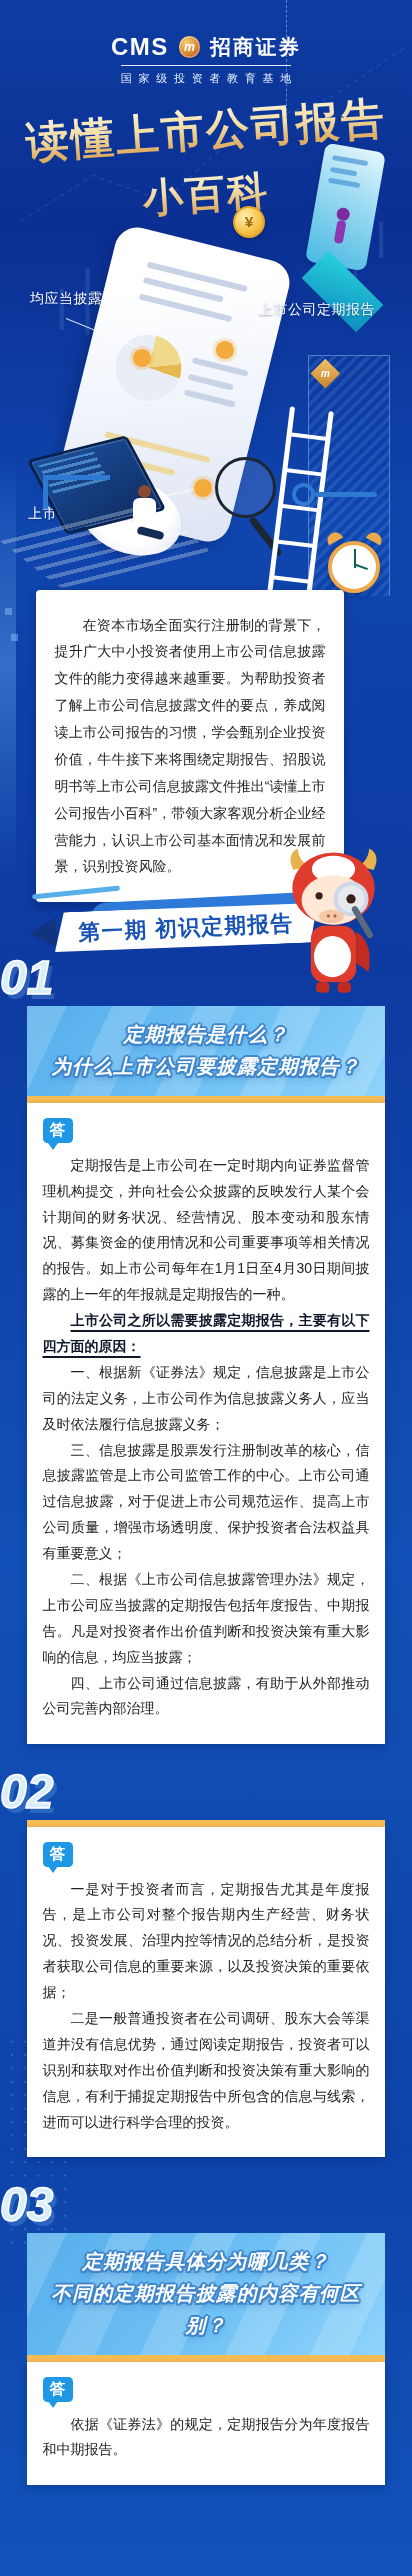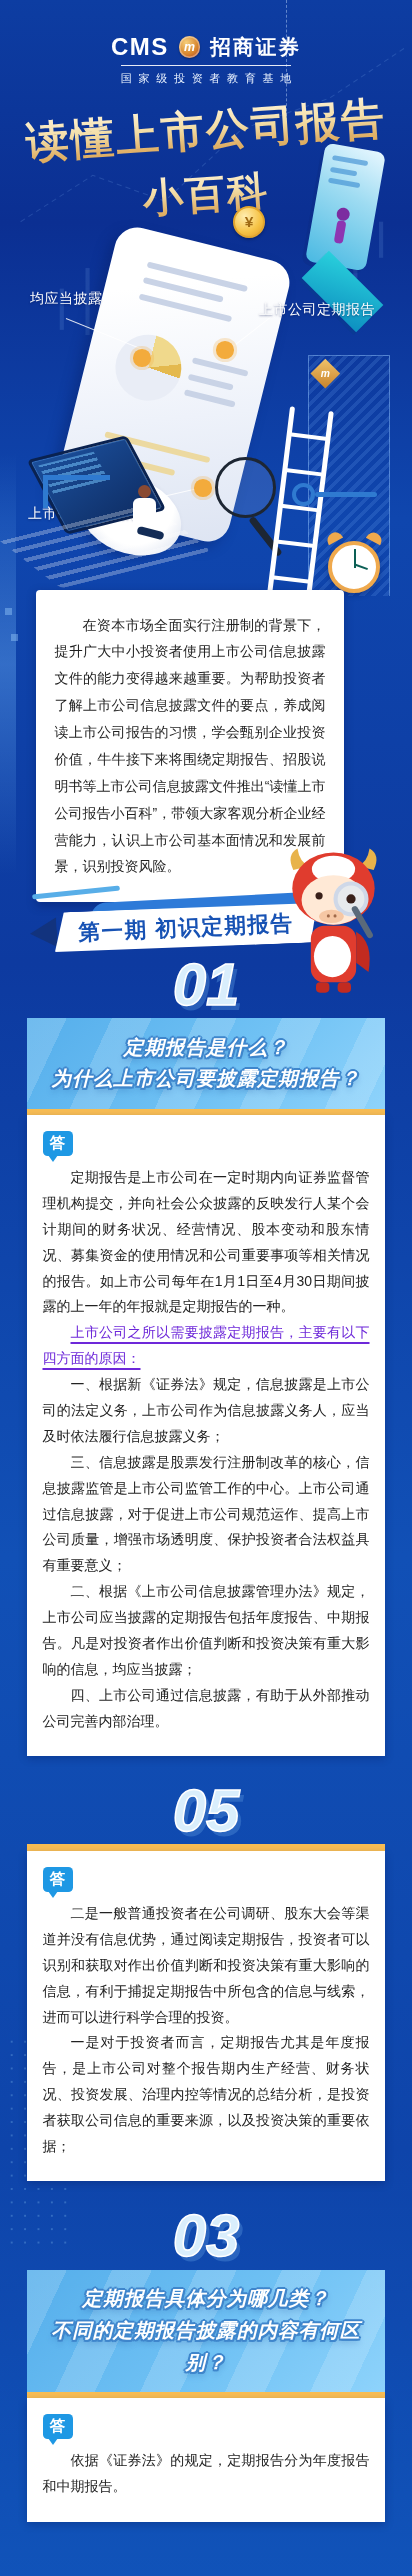--- a/index.html
+++ b/index.html
@@ -103,37 +103,37 @@
   .banner-pill { position:absolute; left:62px; top:-8.2px; width:242px; height:30px; border-radius:15.5px; background:#2d7ad8; transform:rotate(-3deg); }
   .banner-arrow { position:absolute; left:1px; top:13.4px; width:27px; height:30px; background:#12337e;
     clip-path:polygon(100% 0, 100% 100%, 0 50%); transform:rotate(-3deg); }
   .banner-ribbon { position:absolute; left:25px; top:2.1px; width:264px; height:41px; background:#ffffff;
     transform:rotate(-2.5deg); border-radius:4.1px; clip-path:polygon(4% 0, 100% 4%, 97% 100%, 0 96%);
     display:flex; align-items:center; justify-content:center; box-shadow:0 4.1px 7.2px rgba(4,20,80,.35); }
   .banner-ribbon span { color:#1752b4; font-size:21.6px; font-weight:900; letter-spacing:1.5px; }
   
   .qa-wrap { position:absolute; left:0; top:954px; width:412px; }
   .qa-block { margin-bottom:24px; }
-  .q-num { text-align:center; font-size:60px; line-height:1.02; font-weight:900; font-style:italic;
+  .q-num { font-size:48px; line-height:1.02; font-weight:900; font-style:italic;
     color:#d9eefc; -webkit-text-stroke:1.5px #ffffff; text-shadow:4.1px 5.2px 0 rgba(70,130,210,.5); margin-bottom:3.1px; }
   .q-card { margin:0 27px; position:relative; overflow:hidden; padding:13.4px 11.3px;
     background:linear-gradient(135deg,#55aeeb 0%, #6fc1f4 55%, #8ed3fb 100%);font-style:italic; }
   .q-card::before { content:""; position:absolute; inset:0;
     background:repeating-linear-gradient(115deg, rgba(255,255,255,.16) 0 36px, rgba(255,255,255,0) 36px 77px); }
   .q-title { position:relative; text-align:center; color:#ffffff; font-weight:900; font-size:19.6px; line-height:1.62; letter-spacing:1px;
     text-shadow:-1.5px -1.5px 0 #3f86cc, 1.5px -1.5px 0 #3f86cc, -1.5px 1.5px 0 #3f86cc, 1.5px 1.5px 0 #3f86cc,
       0 2.1px 0 #3f86cc, 2.1px 0 0 #3f86cc, 0 -2.1px 0 #3f86cc, -2.1px 0 0 #3f86cc, 0 4.1px 6.2px rgba(25,75,150,.4); }
   .q-bar { margin:0 27px; height:6.7px; background:#f8bd53; }
   .a-panel { margin:0 27px; background:#ffffff; padding:15.5px 15.5px 21.6px; box-shadow:0 3.1px 8.2px rgba(4,20,80,.3); }
   .a-icon { position:relative; width:30px; height:25px; border-radius:4.6px; background:#1e98e4; margin-bottom:9.3px;
     display:flex; align-items:center; justify-content:center; color:#fff; font-size:15.5px; font-weight:bold; }
   .a-icon::after { content:""; position:absolute; left:5.2px; bottom:-6.2px; width:0; height:0;
     border-left:5.2px solid transparent; border-right:5.2px solid transparent; border-top:7.2px solid #1e98e4; }
   .a-panel p { font-size:14px; line-height:1.85; color:#222; text-align:justify; text-indent:2em; }
-  .a-panel p.lead { color:#6d28d9; font-weight:normal; text-decoration:underline; text-decoration-thickness:1.5px; text-underline-offset:4.6px; }
+  .a-panel p.lead { color:#0f172a; font-weight:bold; text-decoration:underline; text-decoration-thickness:1.5px; text-underline-offset:4.6px; }
 </style>
 </head>
 <body>
 
 <div class="page">
 
   <svg class="bg-chart" width="412" height="361" viewBox="0 0 800 700">
     <polyline points="40,430 180,340 320,390 470,250 640,190 790,90" fill="none" stroke="rgba(150,200,255,.5)" stroke-width="2" stroke-dasharray="10 8"></polyline>
     <g stroke="rgba(150,200,255,.4)" stroke-width="8">
       <line x1="120" y1="560" x2="120" y2="640"></line>
@@ -276,28 +276,28 @@
         <p>定期报告是上市公司在一定时期内向证券监督管理机构提交，并向社会公众披露的反映发行人某个会计期间的财务状况、经营情况、股本变动和股东情况、募集资金的使用情况和公司重要事项等相关情况的报告。如上市公司每年在1月1日至4月30日期间披露的上一年的年报就是定期报告的一种。</p>
         <p class="lead">上市公司之所以需要披露定期报告，主要有以下四方面的原因：</p>
         <p>一、根据新《证券法》规定，信息披露是上市公司的法定义务，上市公司作为信息披露义务人，应当及时依法履行信息披露义务；</p>
         <p>三、信息披露是股票发行注册制改革的核心，信息披露监管是上市公司监管工作的中心。上市公司通过信息披露，对于促进上市公司规范运作、提高上市公司质量，增强市场透明度、保护投资者合法权益具有重要意义；</p>
         <p>二、根据《上市公司信息披露管理办法》规定，上市公司应当披露的定期报告包括年度报告、中期报告。凡是对投资者作出价值判断和投资决策有重大影响的信息，均应当披露；</p>
         <p>四、上市公司通过信息披露，有助于从外部推动公司完善内部治理。</p>
       </div>
     </div>
 
     <div class="qa-block">
-      <div class="q-num">05</div>
+      <div class="q-num">02</div>
       <div class="q-bar"></div>
       <div class="a-panel">
         <div class="a-icon">
             <span>答</span>
           </div>
+        <p>一是对于投资者而言，定期报告尤其是年度报告，是上市公司对整个报告期内生产经营、财务状况、投资发展、治理内控等情况的总结分析，是投资者获取公司信息的重要来源，以及投资决策的重要依据；</p>
         <p>二是一般普通投资者在公司调研、股东大会等渠道并没有信息优势，通过阅读定期报告，投资者可以识别和获取对作出价值判断和投资决策有重大影响的信息，有利于捕捉定期报告中所包含的信息与线索，进而可以进行科学合理的投资。</p>
-        <p>一是对于投资者而言，定期报告尤其是年度报告，是上市公司对整个报告期内生产经营、财务状况、投资发展、治理内控等情况的总结分析，是投资者获取公司信息的重要来源，以及投资决策的重要依据；</p>
       </div>
     </div>
 
     <div class="qa-block">
       <div class="q-num">03</div>
       <div class="q-card">
         <div class="q-title">定期报告具体分为哪几类？</div>
         <div class="q-title">不同的定期报告披露的内容有何区别？</div>
       </div>
       <div class="q-bar"></div>

